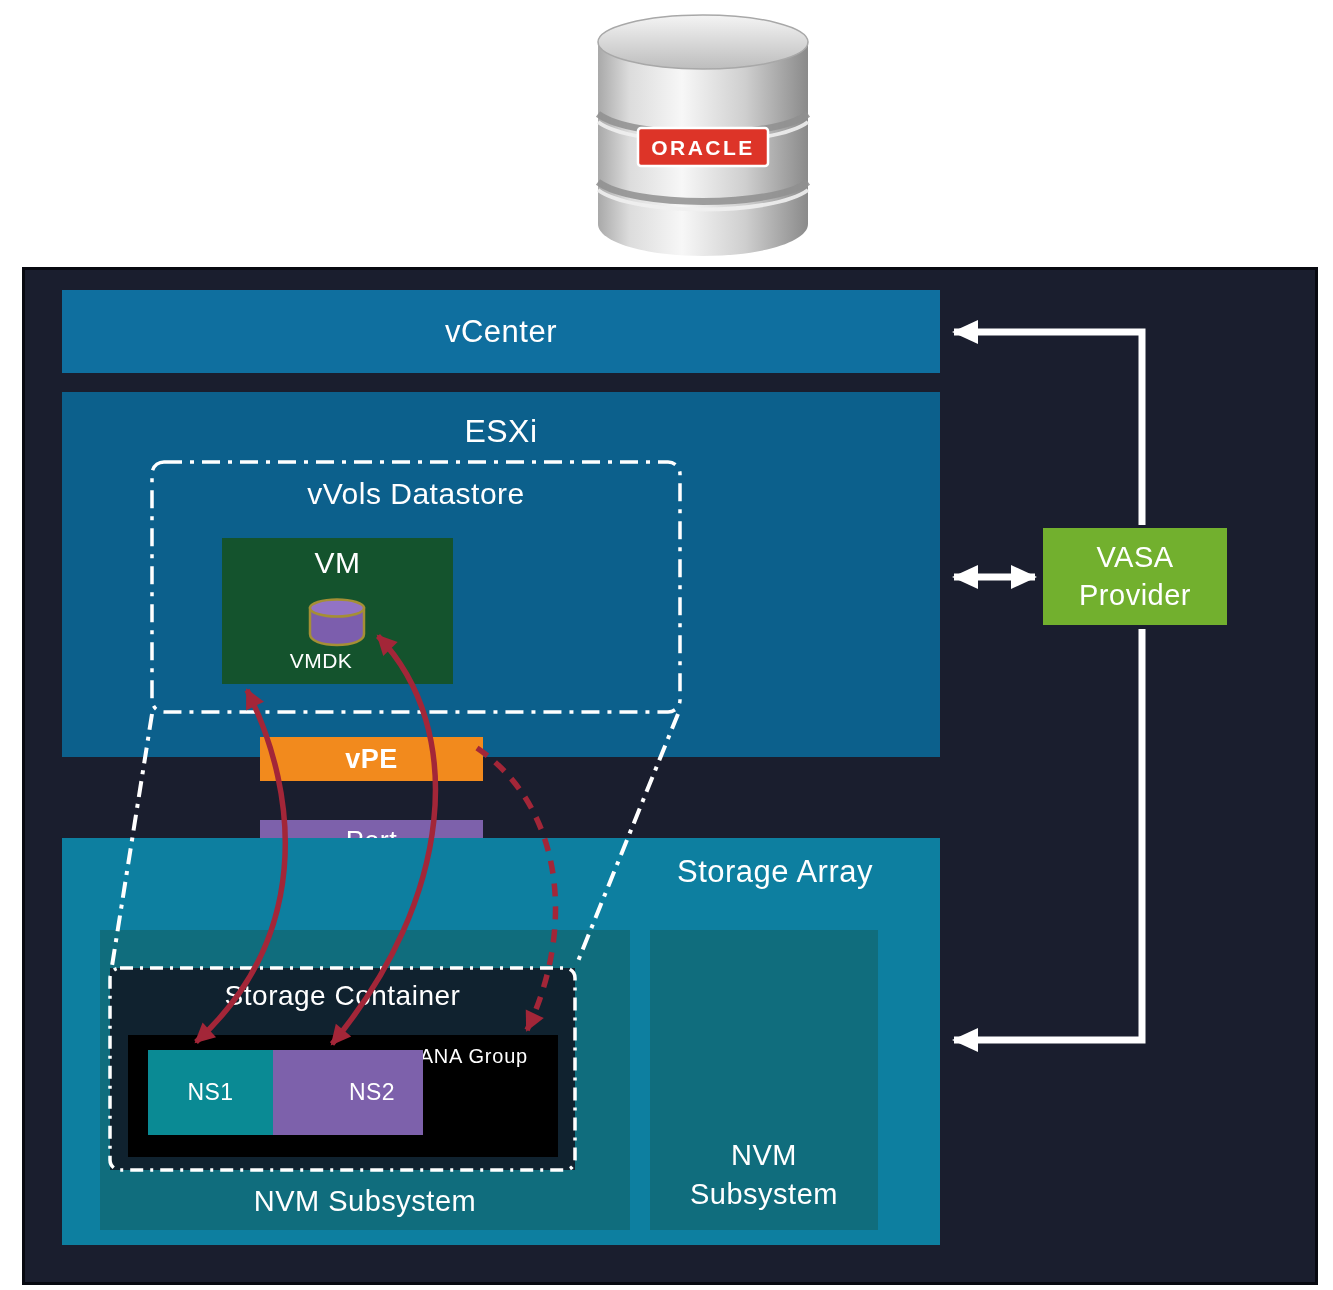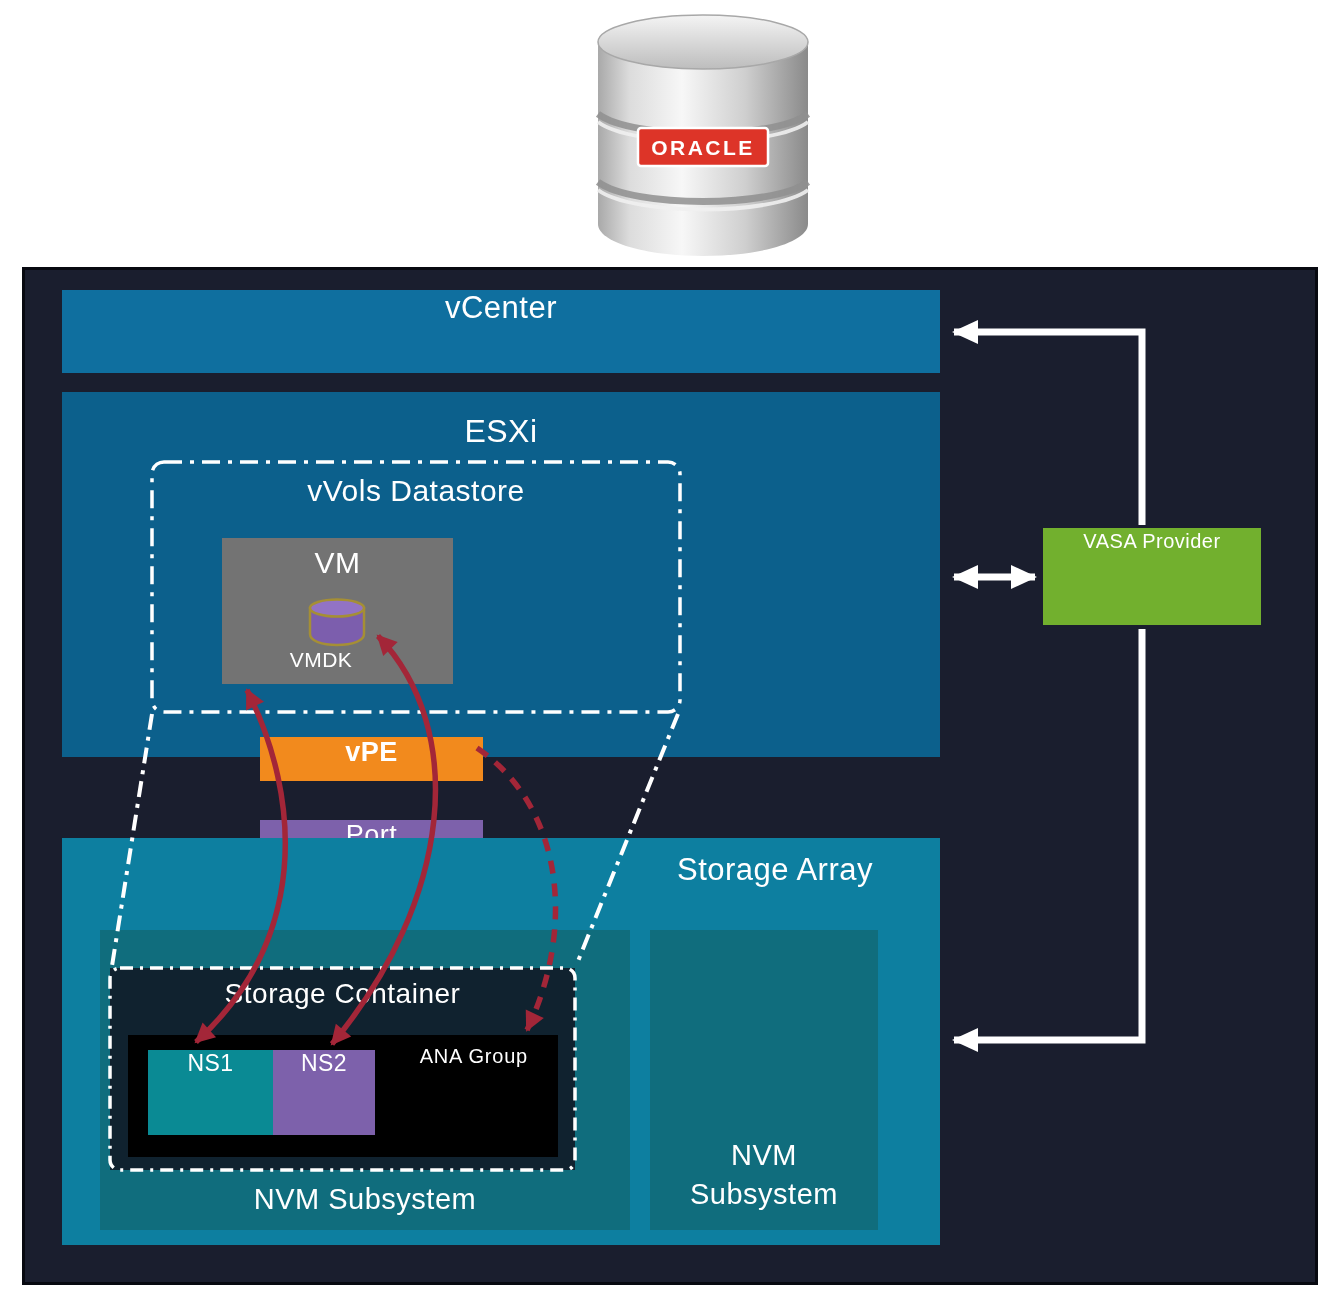--- a/index.html
+++ b/index.html
@@ -3,46 +3,46 @@
 <meta charset="utf-8">
 <style>
   html,body { margin:0; padding:0; background:#ffffff; }
   .page {
     position:relative; width:1333px; height:1290px; background:#ffffff;
     font-family:"Liberation Sans", sans-serif; overflow:hidden;
   }
   .abs { position:absolute; }
   .box {
     position:absolute; color:#ffffff; display:flex;
-    align-items:flex-start; justify-content:center; text-align:center;
+    align-items:center; justify-content:center; text-align:center;
     letter-spacing:0.5px;
   }
   
   .panel   { left:22px;  top:267px;  width:1296px; height:1018px; background:#1a1e2e; border:3px solid #070910; box-sizing:border-box; }
   .vcenter { left:62px;  top:290px;  width:878px;  height:83px;  background:#0f6f9f; font-size:31px; }
   .esxi    { left:62px;  top:392px;  width:878px;  height:365px; background:#0c608c; align-items:flex-start; padding-top:21px; box-sizing:border-box; font-size:32px; }
   .vvols-title { left:152px; top:474px; width:528px; height:40px; font-size:30px; }
-  .vm      { left:222px; top:538px;  width:231px;  height:146px; background:#737373; align-items:flex-start; padding-top:8px; box-sizing:border-box; font-size:30px; }
+  .vm      { left:222px; top:538px;  width:231px;  height:146px; background:#14532d; align-items:flex-start; padding-top:8px; box-sizing:border-box; font-size:30px; }
   .vmdk-cyl   { left:304px; top:596px; width:66px; height:52px; }
   .vmdk-label { left:256px; top:648px; width:130px; height:26px; font-size:21px; }
   .vpe     { left:260px; top:737px;  width:223px;  height:44px;  background:#f28a1d; font-size:27px;font-weight:bold; }
   .port    { left:260px; top:820px;  width:223px;  height:43px;  background:#7d61ab; font-size:27px; }
   .controller { left:263px; top:906px; width:216px; height:43px; background:#5d4b82; font-size:25px; }
   .storage-array { left:62px; top:838px; width:878px; height:407px; background:#0d7fa0; }
   .sa-title { left:640px; top:852px; width:270px; height:40px; font-size:31px; }
   .nvm-left  { left:100px; top:930px; width:530px; height:300px; background:#106d7d; }
   .nvm-left-label  { left:100px; top:1183px; width:530px; height:36px; font-size:29px; }
   .nvm-right { left:650px; top:930px; width:228px; height:300px; background:#106d7d; align-items:flex-end; padding-bottom:16px; box-sizing:border-box; font-size:29px; line-height:1.35; }
   .nvm-right span { display:block; width:170px; }
   .sc-bg    { left:110px; top:968px; width:465px; height:202px; background:#10222f; }
   .sc-title { left:110px; top:978px; width:465px; height:36px; font-size:28px; }
   .ana      { left:128px; top:1035px; width:430px; height:122px; background:#000000; justify-content:flex-end; align-items:flex-start; padding:10px 30px 0 0; box-sizing:border-box; font-size:20px; letter-spacing:0.8px; }
   .ns1      { left:148px; top:1050px; width:125px; height:85px; background:#0a8a94; font-size:23px; }
-  .ns2      { left:273px; top:1050px; width:102px; height:85px; background:#7d61ab; font-size:23px; }
-  .vasa     { left:1043px; top:528px; width:218px; height:97px; background:#72b02e; font-size:20px; line-height:1.3; }
+  .ns2      { left:273px; top:1050px; width:102px; height:85px; background:#7d61ab; font-size:23px;padding-left:48px; }
+  .vasa     { left:1043px; top:528px; width:184px; height:97px; background:#72b02e; font-size:29px; line-height:1.3; }
   .oracle-icon { left:585px; top:6px; width:236px; height:256px; }
   .overlay { position:absolute; left:0; top:0; width:1333px; height:1290px; z-index:20; pointer-events:none; }
   svg text { font-family:"Liberation Sans", sans-serif; }
 </style>
 </head>
 <body>
 
 <div class="page">
 
   <div class="abs oracle-icon">

